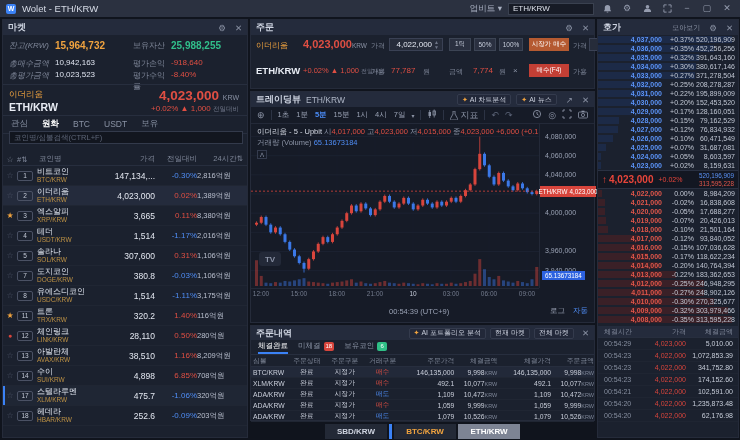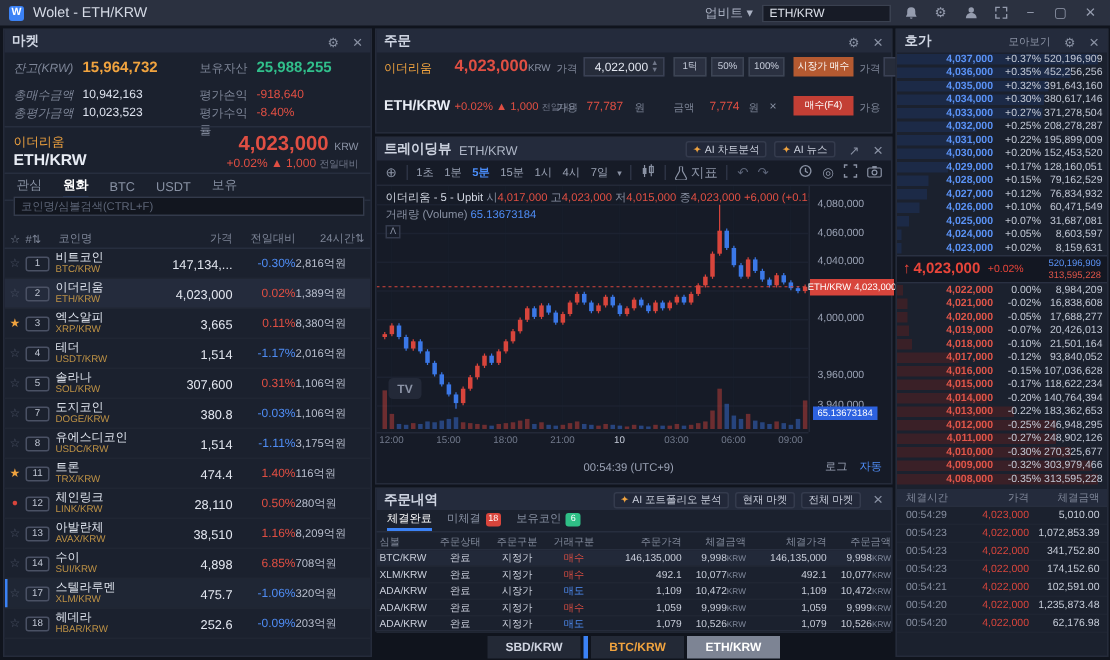--- a/index.html
+++ b/index.html
@@ -320,21 +320,21 @@
           <span class="mpct down">-1.11%</span>
           <span class="mvol">3,175억원</span>
         </div>
         <div class="mrow">
           <span class="fav star-on">★</span>
           <span class="rank">11</span>
           <div class="mname">
             <div class="nm">트론</div>
             <div class="sym">TRX/KRW</div>
           </div>
-          <span class="mprice">474.4</span>
+          <span class="mprice">320.2</span>
           <span class="mpct up">1.40%</span>
           <span class="mvol">116억원</span>
         </div>
         <div class="mrow">
           <span class="fav dot">●</span>
           <span class="rank">12</span>
           <div class="mname">
             <div class="nm">체인링크</div>
             <div class="sym">LINK/KRW</div>
           </div>

